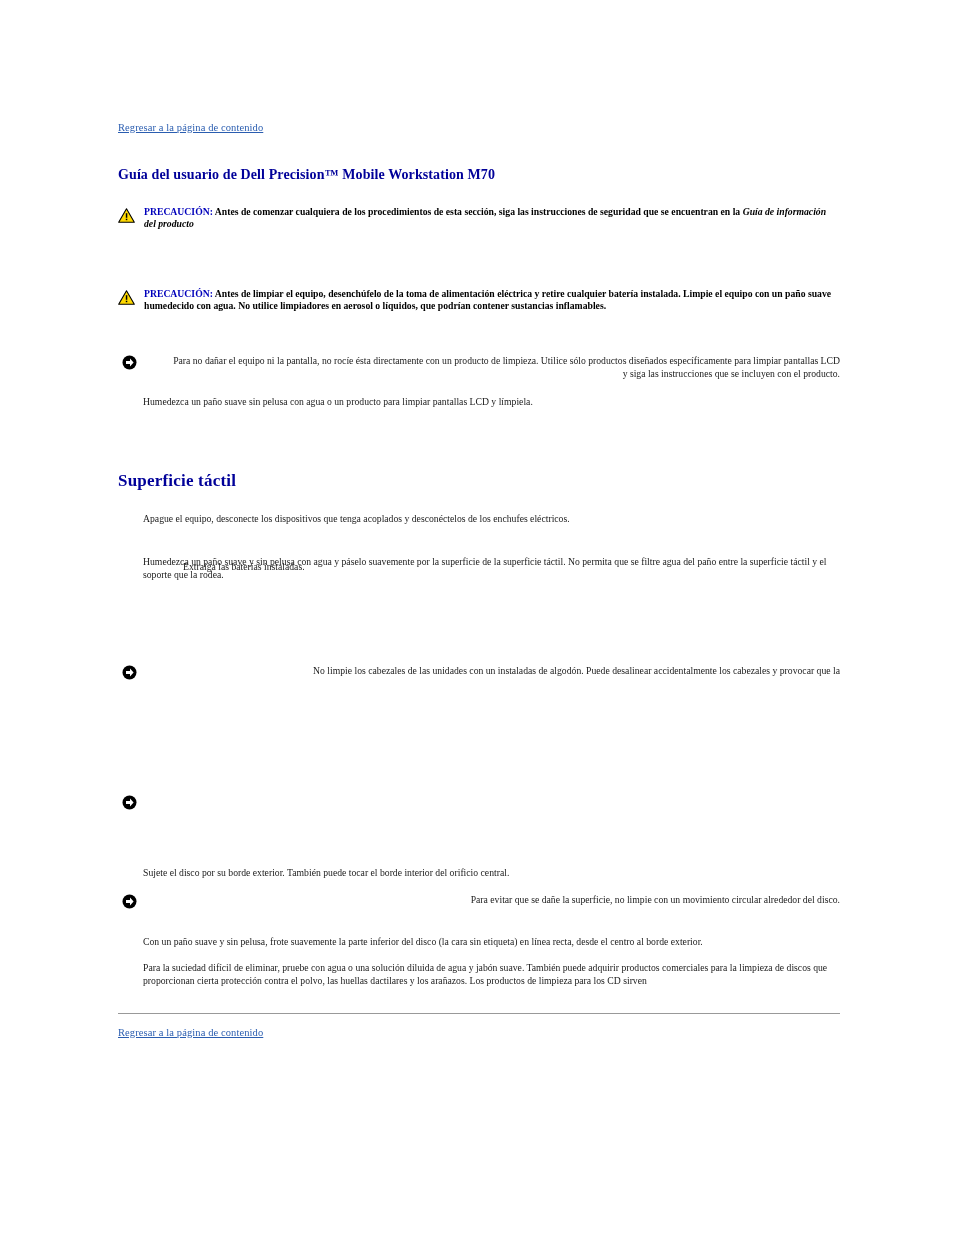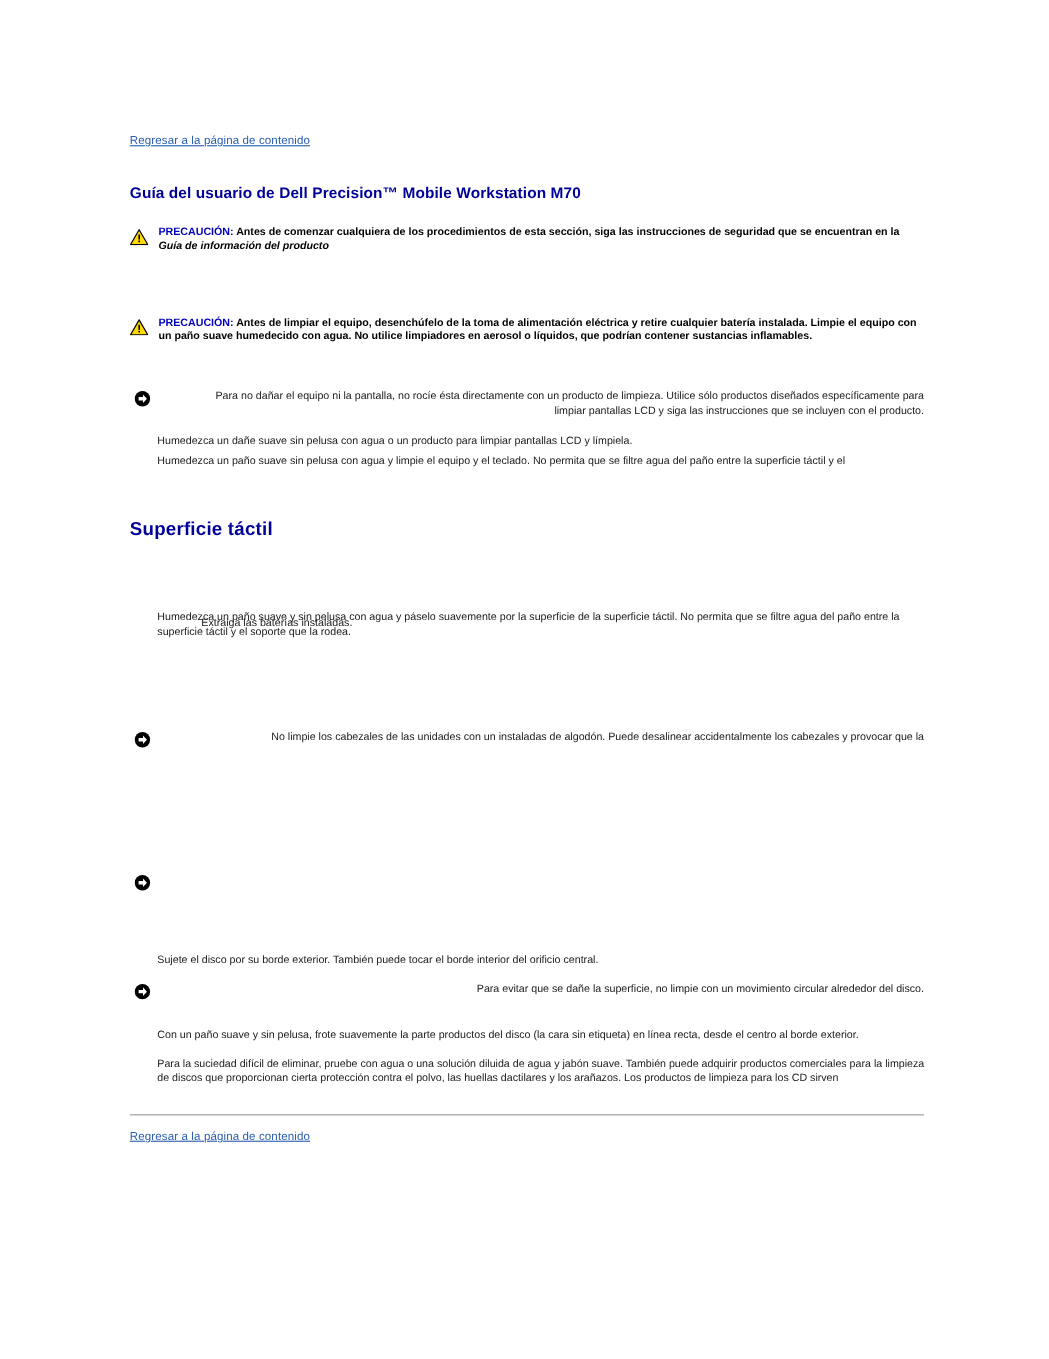--- a/index.html
+++ b/index.html
@@ -15,20 +15,21 @@
     font-family: "Liberation Sans", sans-serif;
     color: #000000;
     overflow: hidden;
   }
 
   .page {
     position: relative;
     width: 886px;
     height: 1235px;
     box-sizing: border-box;
+    font-family: Liberation Serif, serif;
   }
 
   
   .toc-link {
     position: absolute;
     left: 118px;
     font-size: 10.5px;
     color: #2a5db0;
     text-decoration: underline;
     letter-spacing: 0.1px;
@@ -218,25 +219,25 @@
       <span class="disc-icon">
         <svg width="15" height="15" viewBox="0 0 15 15">
           <circle cx="7.5" cy="7.5" r="7" fill="#000000"></circle>
           <polygon points="4,6 8,6 8,3.6 11.6,7.5 8,11.4 8,9 4,9" fill="#ffffff"></polygon>
         </svg>
       </span>
     </span>
     <span class="notice-text">Para no dañar el equipo ni la pantalla, no rocíe ésta directamente con un producto de limpieza. Utilice sólo productos diseñados específicamente para limpiar pantallas LCD y siga las instrucciones que se incluyen con el producto.</span>
   </div>
 
-  <div class="para indent" id="p-lcd-1">Humedezca un dañe suave sin pelusa con agua o un producto para limpiar pantallas LCD y límpiela.</div>
-  <div class="para indent" id="p-lcd-2">Humedezca un paño suave sin pelusa con agua y limpie el equipo y el teclado. No permita que se filtre agua del paño entre la superficie táctil y el</div>
+  <div class="para indent" id="p-lcd-1">Humedezca un paño suave sin pelusa con agua o un producto para limpiar pantallas LCD y límpiela.</div>
 
   <div class="section-heading">Superficie táctil</div>
 
+  <div class="para indent" id="p-tp-1">Apague el equipo, desconecte los dispositivos que tenga acoplados y desconéctelos de los enchufes eléctricos.</div>
   <div class="para indent" id="p-tp-2">Extraiga las baterías instaladas.</div>
   <div class="para indent" id="p-tp-3">Humedezca un paño suave y sin pelusa con agua y páselo suavemente por la superficie de la superficie táctil. No permita que se filtre agua del paño entre la superficie táctil y el soporte que la rodea.</div>
 
   <div class="notice" id="notice-2">
     <span class="icon-slot">
       <span class="disc-icon">
         <svg width="15" height="15" viewBox="0 0 15 15">
           <circle cx="7.5" cy="7.5" r="7" fill="#000000"></circle>
           <polygon points="4,6 8,6 8,3.6 11.6,7.5 8,11.4 8,9 4,9" fill="#ffffff"></polygon>
         </svg>
@@ -264,19 +265,19 @@
       <span class="disc-icon">
         <svg width="15" height="15" viewBox="0 0 15 15">
           <circle cx="7.5" cy="7.5" r="7" fill="#000000"></circle>
           <polygon points="4,6 8,6 8,3.6 11.6,7.5 8,11.4 8,9 4,9" fill="#ffffff"></polygon>
         </svg>
       </span>
     </span>
     <span class="notice-text">Para evitar que se dañe la superficie, no limpie con un movimiento circular alrededor del disco.</span>
   </div>
 
-  <div class="para indent" id="p-cd-2">Con un paño suave y sin pelusa, frote suavemente la parte productos del disco (la cara sin etiqueta) en línea recta, desde el centro al borde exterior.</div>
+  <div class="para indent" id="p-cd-2">Con un paño suave y sin pelusa, frote suavemente la parte inferior del disco (la cara sin etiqueta) en línea recta, desde el centro al borde exterior.</div>
   <div class="para indent" id="p-cd-3">Para la suciedad difícil de eliminar, pruebe con agua o una solución diluida de agua y jabón suave. También puede adquirir productos comerciales para la limpieza de discos que proporcionan cierta protección contra el polvo, las huellas dactilares y los arañazos. Los productos de limpieza para los CD sirven</div>
 
   <hr class="rule">
   <a class="toc-link bottom" href="#">Regresar a la página de contenido</a>
 
 </div>
 
 </body></html>

